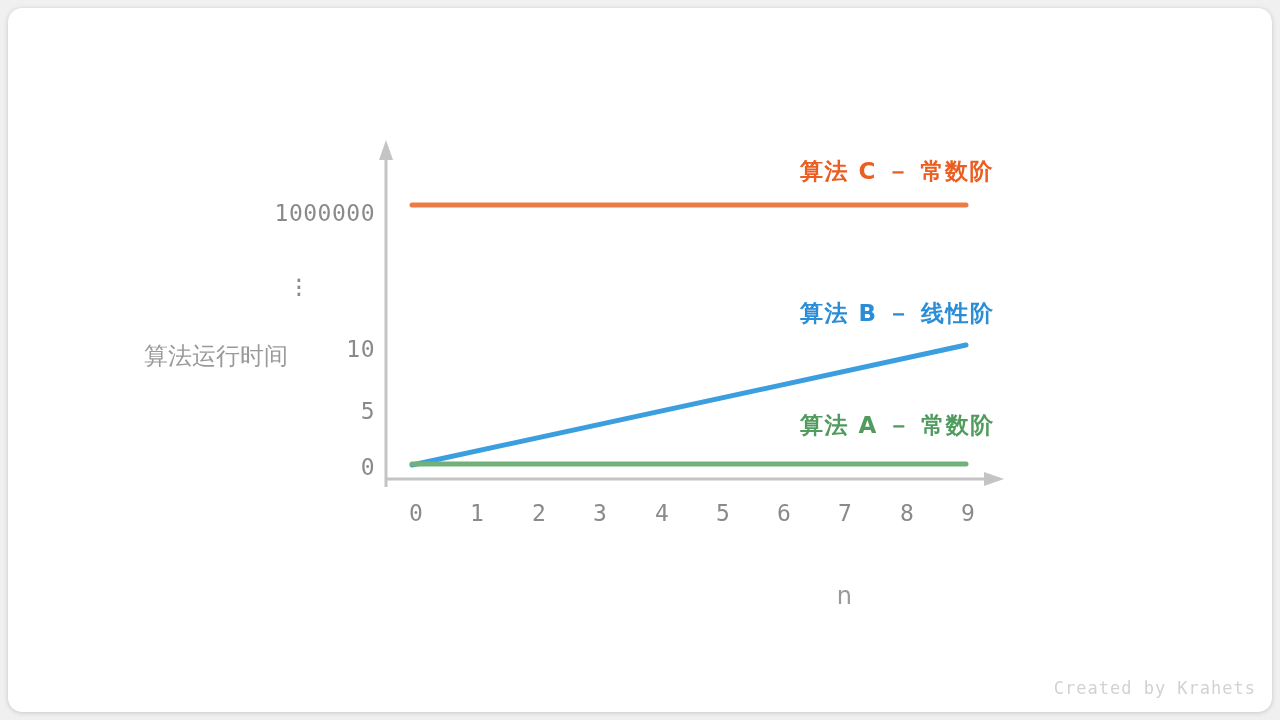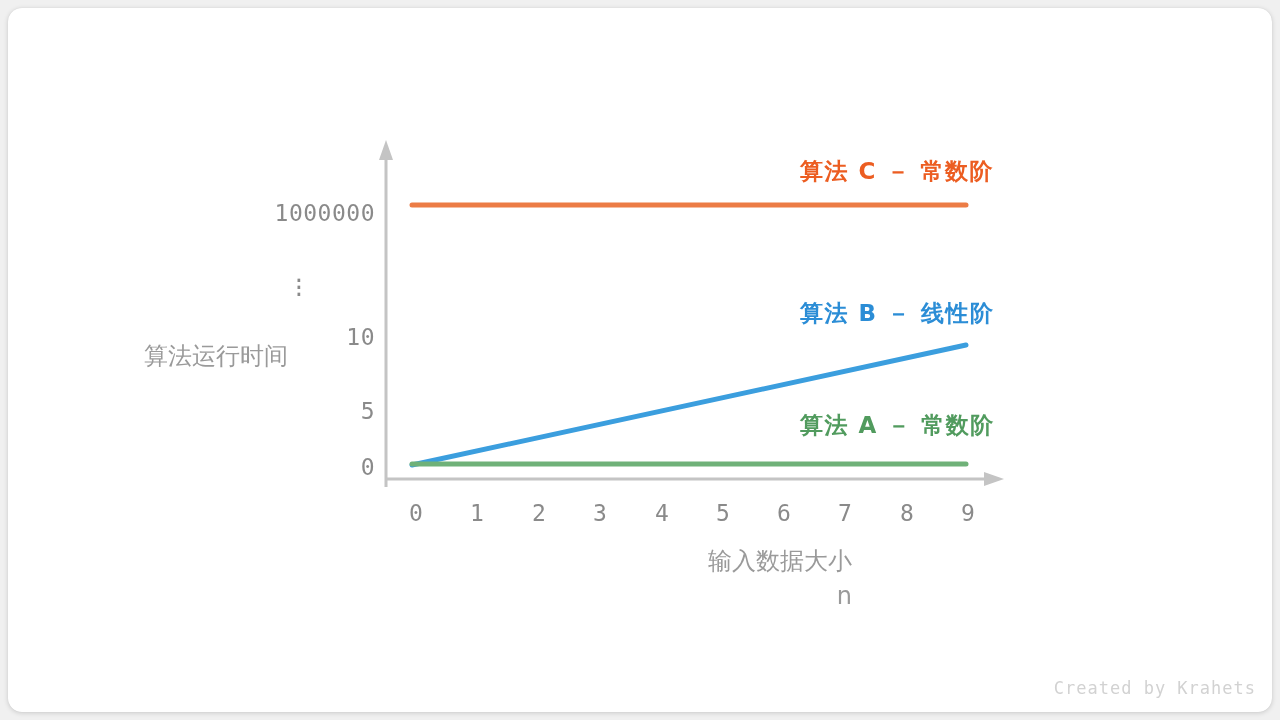--- a/index.html
+++ b/index.html
@@ -113,36 +113,35 @@
   <div class="axis-title" style="left:128px; top:332px; width:152px;">算法运行时间</div>
 
   <div class="axis-tick-y" style="left:215px; top:192px; width:152px;text-align:right;">1000000</div>
 
   <div class="ydots" style="left:215px; top:262px; width:152px;">
     <span>.</span>
       <span>.</span>
       <span>.</span>
   </div>
 
-  <div class="axis-tick-y" style="left:215px; top:316px; width:152px;">10</div>
+  <div class="axis-tick-y" style="left:215px; top:328px; width:152px;">10</div>
   <div class="axis-tick-y" style="left:215px; top:390px; width:152px;">5</div>
   <div class="axis-tick-y" style="left:215px; top:446px; width:152px;">0</div>
 
   <div class="axis-tick-x" style="left:384px; top:492px; width:48px;">0</div>
   <div class="axis-tick-x" style="left:445px; top:492px; width:48px;">1</div>
   <div class="axis-tick-x" style="left:507px; top:492px; width:48px;">2</div>
   <div class="axis-tick-x" style="left:568px; top:492px; width:48px;">3</div>
   <div class="axis-tick-x" style="left:630px; top:492px; width:48px;">4</div>
   <div class="axis-tick-x" style="left:691px; top:492px; width:48px;">5</div>
   <div class="axis-tick-x" style="left:752px; top:492px; width:48px;">6</div>
   <div class="axis-tick-x" style="left:813px; top:492px; width:48px;">7</div>
   <div class="axis-tick-x" style="left:875px; top:492px; width:48px;">8</div>
   <div class="axis-tick-x" style="left:936px; top:492px; width:48px;">9</div>
 
-  <div class="axis-title" style="left:532px; top:537px; width:312px;">输入数据大小</div>
   <div class="axis-title" style="left:532px; top:574px; width:312px;">n</div>
 
   <div class="series-label" style="left:792px; top:148px; color:#ec5d21;">算法 C － 常数阶</div>
   <div class="series-label" style="left:792px; top:290px; color:#2b8dd6;">算法 B － 线性阶</div>
   <div class="series-label" style="left:792px; top:402px; color:#519b5e;">算法 A － 常数阶</div>
 
   <div id="watermark">Created by Krahets</div>
 
 </div>
 

